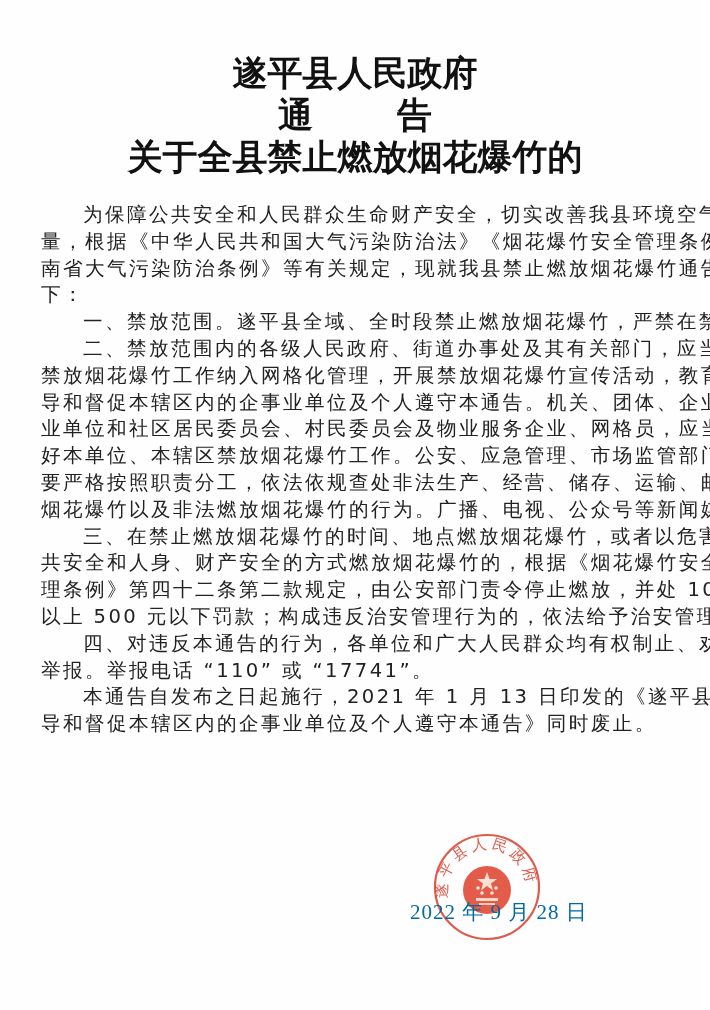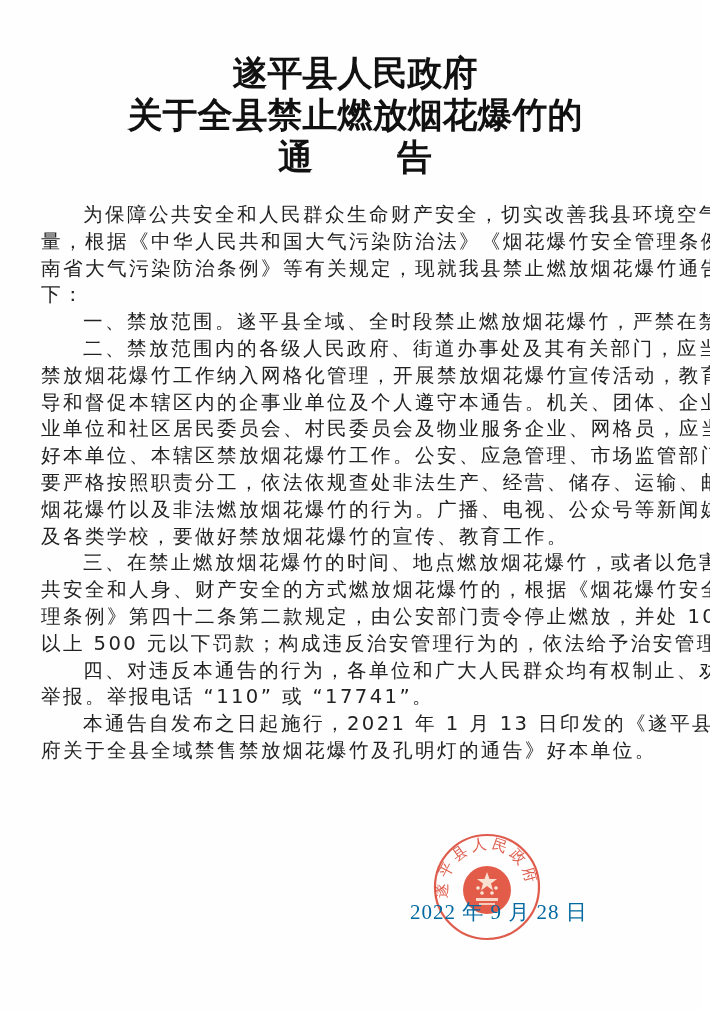--- a/index.html
+++ b/index.html
@@ -83,48 +83,47 @@
       white-space: nowrap;
     }
   </style>
 </head>
 <body>
 
 <div class="page">
 
   <div class="title-block">
     <div class="title-line">遂平县人民政府</div>
-    <div class="title-line">关于全县禁止燃放烟花爆竹的</div>
     <div class="title-line t3">
       <span>通</span><span class="gap"></span><span>告</span>
     </div>
+    <div class="title-line">关于全县禁止燃放烟花爆竹的</div>
   </div>
 
   <div class="body-text">
     <div class="line indent">为保障公共安全和人民群众生命财产安全，切实改善我县环境空气质</div>
     <div class="line">量，根据《中华人民共和国大气污染防治法》《烟花爆竹安全管理条例》《河</div>
     <div class="line">南省大气污染防治条例》等有关规定，现就我县禁止燃放烟花爆竹通告如</div>
     <div class="line">下：</div>
     <div class="line indent bold-first">一、禁放范围。遂平县全域、全时段禁止燃放烟花爆竹，严禁在禁放</div>
     <div class="line indent">二、禁放范围内的各级人民政府、街道办事处及其有关部门，应当将</div>
     <div class="line">禁放烟花爆竹工作纳入网格化管理，开展禁放烟花爆竹宣传活动，教育引</div>
     <div class="line">导和督促本辖区内的企事业单位及个人遵守本通告。机关、团体、企业事</div>
     <div class="line">业单位和社区居民委员会、村民委员会及物业服务企业、网格员，应当做</div>
     <div class="line">好本单位、本辖区禁放烟花爆竹工作。公安、应急管理、市场监管部门，</div>
     <div class="line">要严格按照职责分工，依法依规查处非法生产、经营、储存、运输、邮寄</div>
     <div class="line">烟花爆竹以及非法燃放烟花爆竹的行为。广播、电视、公众号等新闻媒体</div>
-    <div class="line">及各类学校，要做好禁放烟花爆竹的宣传、教育工作。</div>
     <div class="line indent">三、在禁止燃放烟花爆竹的时间、地点燃放烟花爆竹，或者以危害公</div>
     <div class="line">共安全和人身、财产安全的方式燃放烟花爆竹的，根据《烟花爆竹安全管</div>
     <div class="line">理条例》第四十二条第二款规定，由公安部门责令停止燃放，并处 100 元</div>
     <div class="line">以上 500 元以下罚款；构成违反治安管理行为的，依法给予治安管理处罚。</div>
     <div class="line indent">四、对违反本通告的行为，各单位和广大人民群众均有权制止、劝阻、</div>
     <div class="line">举报。举报电话 “110” 或 “17741”。</div>
     <div class="line indent">本通告自发布之日起施行，2021 年 1 月 13 日印发的《遂平县人民政</div>
-    <div class="line">府关于全县全域禁售禁放烟花爆竹及孔明灯的通告》好本单位。</div>
+    <div class="line">导和督促本辖区内的企事业单位及个人遵守本通告》同时废止。</div>
   </div>
 
   <svg class="seal" viewBox="0 0 110 110" xmlns="http://www.w3.org/2000/svg">
     <defs>
       <path id="sealArc" d="M 18 72 A 40 40 0 1 1 92 72"></path>
     </defs>
     <circle cx="55" cy="55" r="52" fill="none" stroke="#d9402e" stroke-width="2.2" opacity="0.85"></circle>
     <text font-size="15" fill="#d9402e" opacity="0.85" font-family="DejaVu Sans, sans-serif" letter-spacing="4">
       <textPath href="#sealArc" startOffset="4%">遂平县人民政府</textPath>
     </text>

